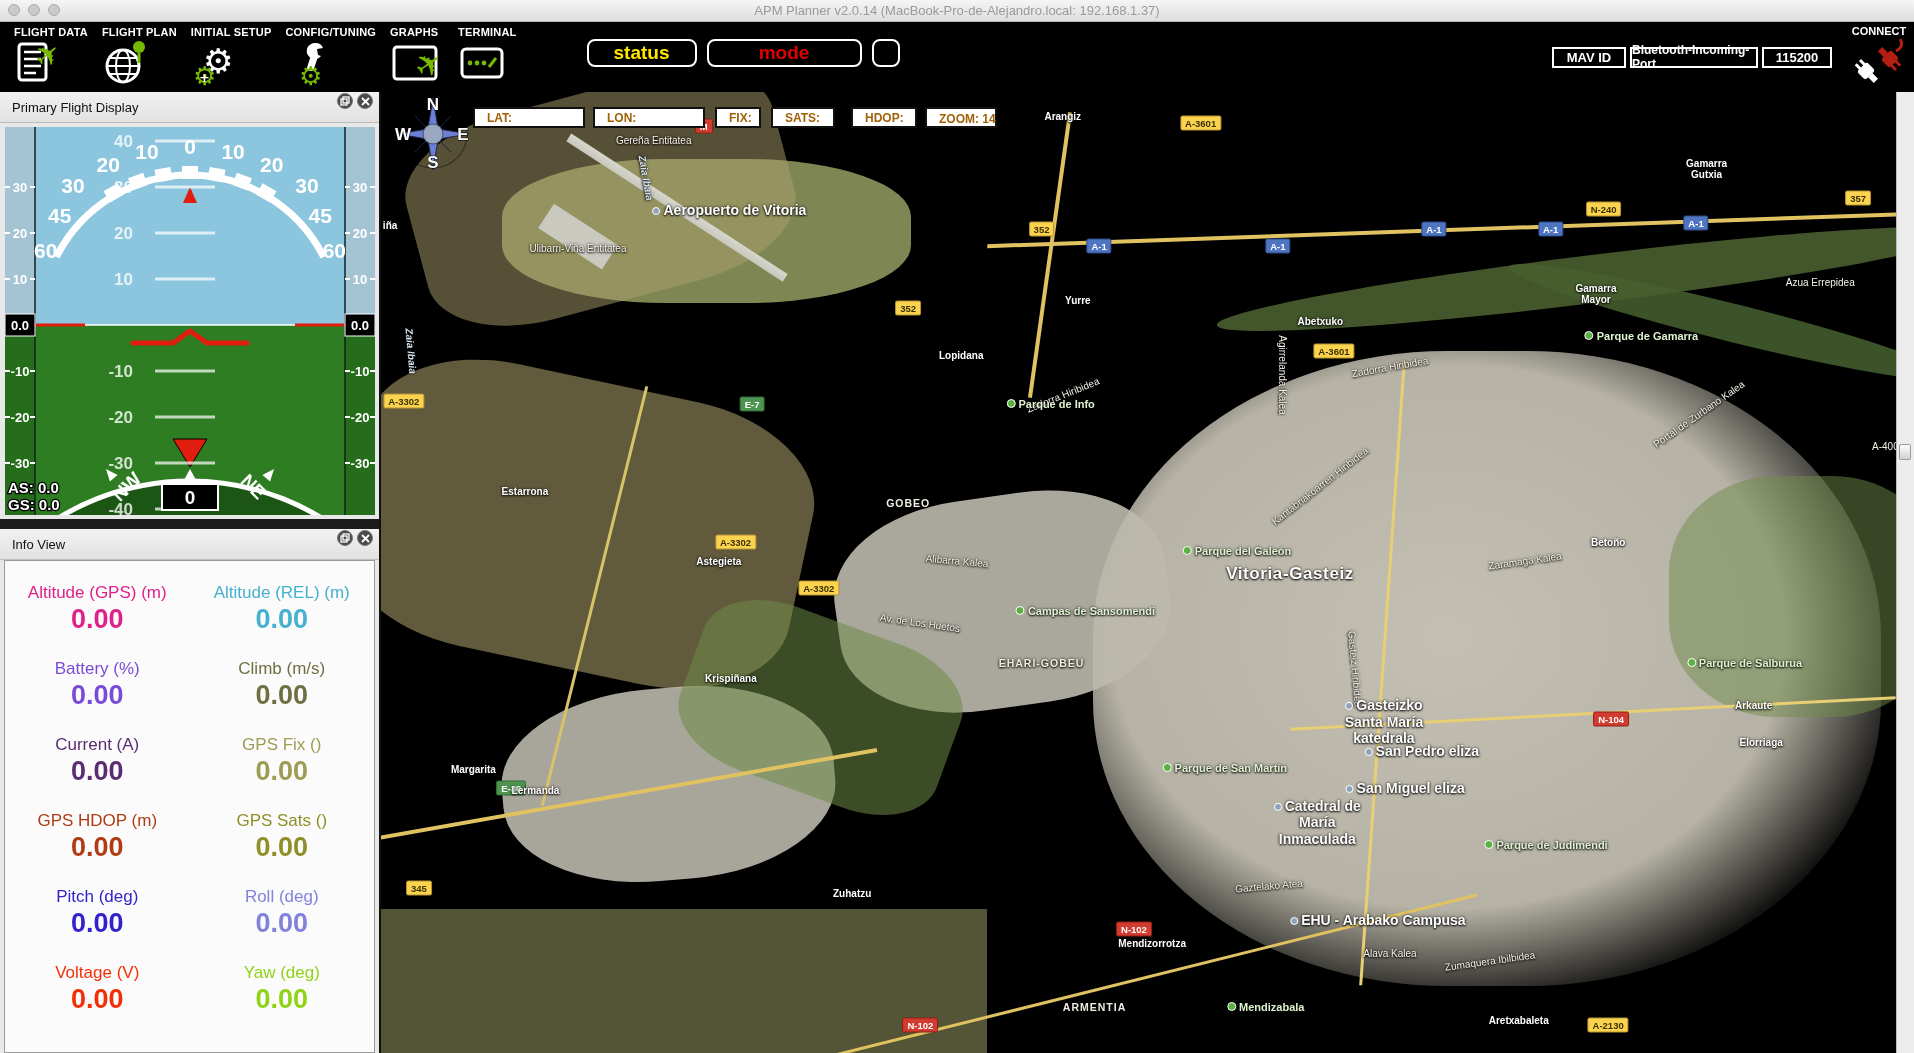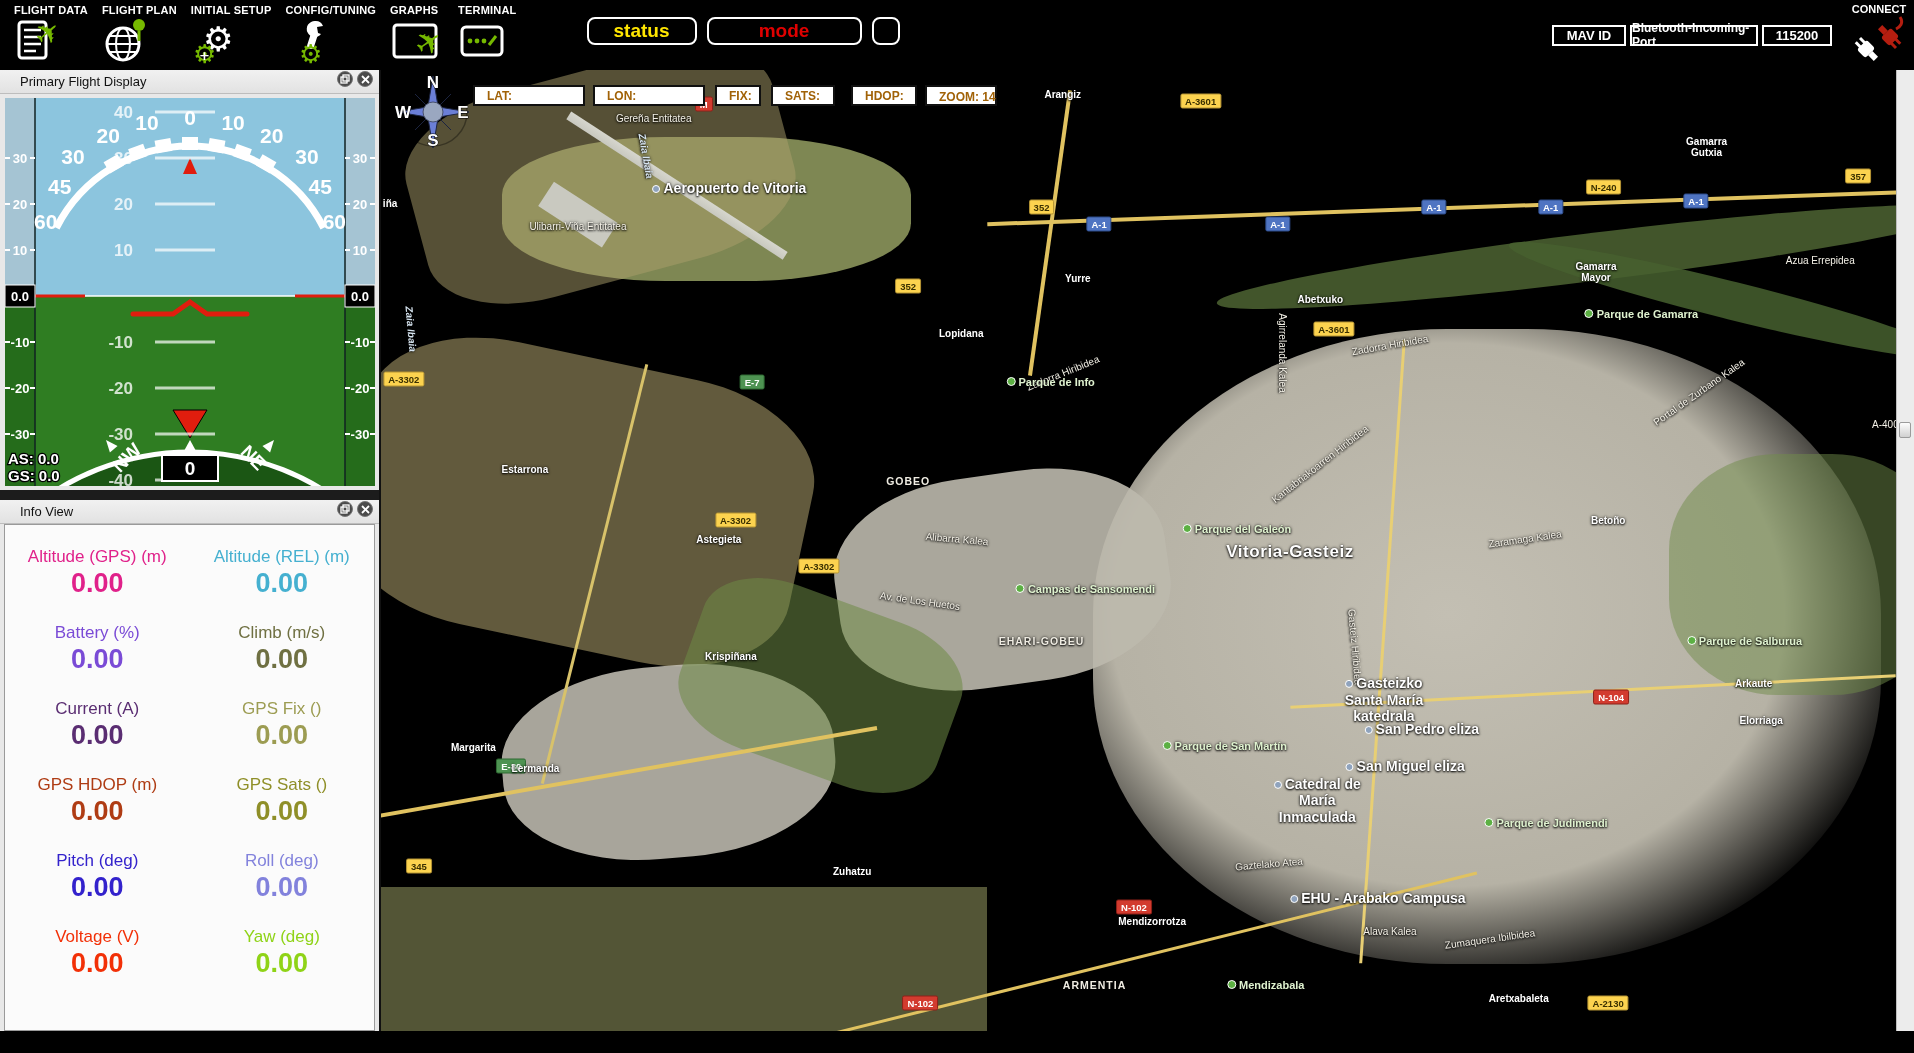--- a/index.html
+++ b/index.html
@@ -28,22 +28,22 @@
   .tb-btn.mini   { width:28px;  margin-left:10px; }
   .tb-right { position:absolute; right:6px; top:0; height:70px; display:flex; align-items:center; }
   .combo { background:#000; border:2px solid #fff; color:#fff; font-weight:bold; font-size:13px;
            height:21px; display:flex; align-items:center; justify-content:center; margin-right:4px; cursor:pointer; }
   .connect { display:flex; flex-direction:column; align-items:center; margin-left:14px; cursor:pointer; }
   .connect-label { color:#fff; font-size:11px; font-weight:bold; margin-top:2px; }
 
   
   .main { display:flex; height:961px; }
   .left-col { width:381px; background:#e8e8e8; display:flex; flex-direction:column; border-right:2px solid #111; }
-  .panel-title { height:24px; background:linear-gradient(#f1f1f1,#e2e2e2); border-bottom:1px solid #bdbdbd;
-                 display:flex; align-items:center; padding:0 20px; position:relative; }
+  .panel-title { height:31px; background:linear-gradient(#f1f1f1,#e2e2e2); border-bottom:1px solid #bdbdbd;
+                 display:flex; align-items:center; padding:0 12px; position:relative; }
   .panel-title span.pt-text { font-size:13px; color:#111; }
   .pbtns { position:absolute; right:6px; top:1px; display:flex; gap:4px; }
   .pbtn { width:16px; height:16px; border-radius:50%; background:#4a4a4a; border:1px solid #777;
           display:flex; align-items:center; justify-content:center; cursor:pointer; }
   .pfd-wrap { height:396px; padding:4px 5px; background:#e8e8e8; }
   .col-splitter { height:10px; background:#1c1c1c; }
 
   
   .iv-tabs { height:26px; display:flex; align-items:flex-end; padding-left:8px; background:#e8e8e8; }
   .tab { border:1px solid #9a9a9a; border-bottom:none; border-radius:4px 4px 0 0; background:#e0e0e0;
@@ -100,20 +100,28 @@
 
   .right-strip { width:18px; background:#ececec; border-left:1px solid #bdbdbd; position:relative; }
   .strip-handle { position:absolute; left:2px; top:352px; width:12px; height:16px;
                   background:linear-gradient(#fdfdfd,#d0d0d0); border:1px solid #9b9b9b; border-radius:2px; cursor:pointer; }
 </style>
 </head>
 <body>
 
 <div id="window">
 
+  <div class="titlebar">
+    <div class="tl-group">
+      <div class="tl"></div>
+      <div class="tl"></div>
+      <div class="tl"></div>
+    </div>
+    <span class="title">APM Planner v2.0.14 (MacBook-Pro-de-Alejandro.local: 192.168.1.37)</span>
+  </div>
 
   <div class="toolbar">
 
     <div class="tool">
       <span class="tool-label">FLIGHT DATA</span>
       <span class="tool-icon">
         <svg width="48" height="48" viewBox="0 0 48 48">
           <rect x="5" y="5" width="27" height="36" rx="3" fill="none" stroke="#fff" stroke-width="3"></rect>
           <line x1="10" y1="13" x2="27" y2="13" stroke="#fff" stroke-width="2.5"></line>
           <line x1="10" y1="20" x2="27" y2="20" stroke="#fff" stroke-width="2.5"></line>

